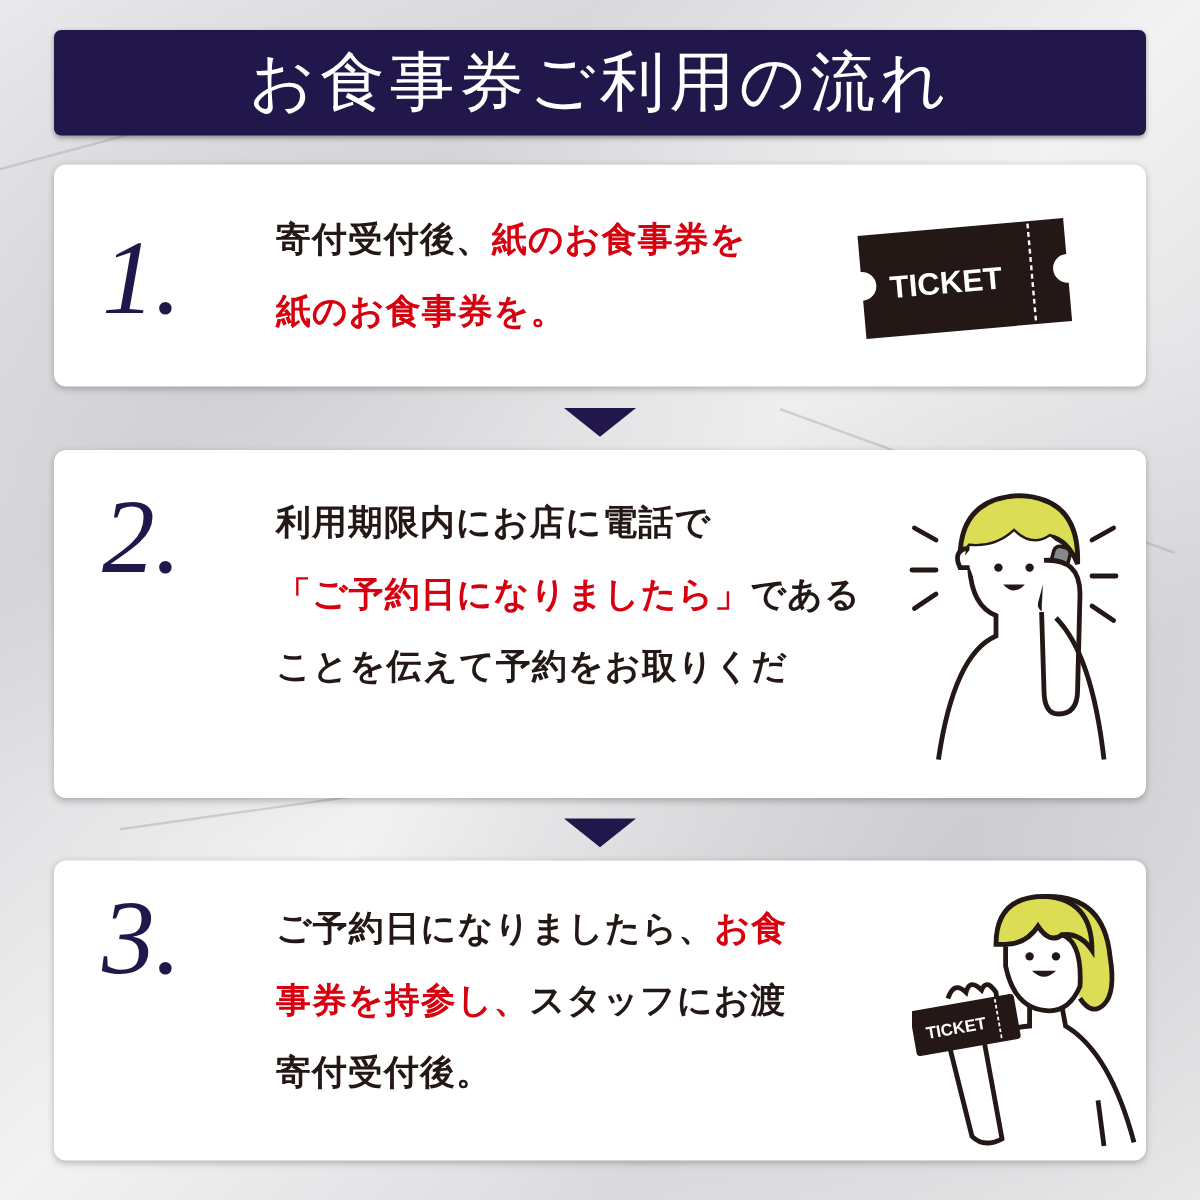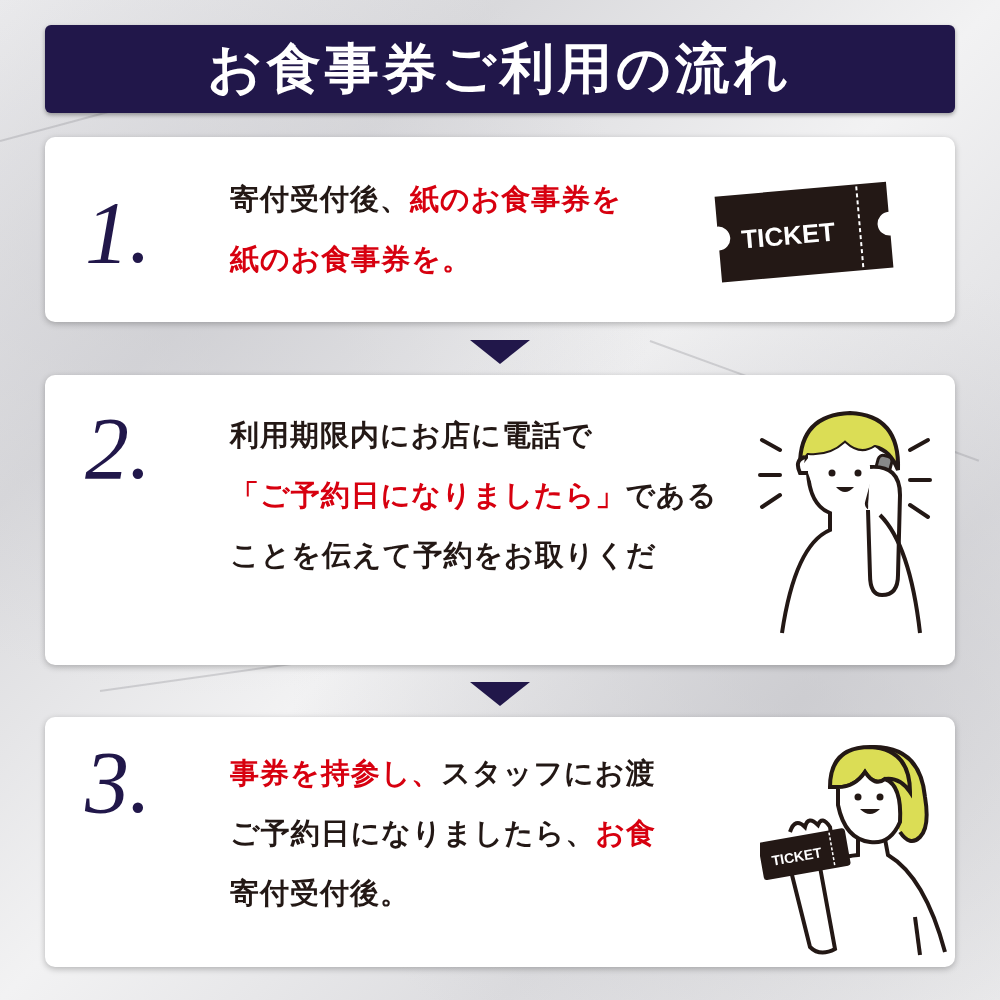--- a/index.html
+++ b/index.html
@@ -5,21 +5,21 @@
   html,body{margin:0;padding:0;}
   body{width:1000px;height:1000px;overflow:hidden;position:relative;
     font-family:"DejaVu Serif","Liberation Serif",serif;
     background:
       radial-gradient(ellipse at 20% 30%, rgba(200,200,205,0.5), transparent 40%),
       radial-gradient(ellipse at 80% 70%, rgba(190,190,195,0.5), transparent 45%),
       linear-gradient(135deg,#ececee 0%,#d9d9dc 25%,#f2f2f3 50%,#dcdcdf 75%,#eeeeef 100%);}
   .vein{position:absolute;background:rgba(150,150,155,0.35);height:2px;transform-origin:left center;}
   .title-bar{position:absolute;left:45px;top:25px;width:910px;height:88px;background:#21174a;
     border-radius:6px;box-shadow:0 2px 4px rgba(0,0,0,0.35);display:flex;align-items:center;justify-content:center;}
-  .title-bar span{color:#fff;font-size:54px;font-weight:bold;letter-spacing:4px;}
+  .title-bar span{color:#fff;font-size:54px;font-weight:normal;letter-spacing:4px;}
   .card{position:absolute;left:45px;width:910px;background:#fff;border-radius:10px;
     box-shadow:0 2px 6px rgba(0,0,0,0.25);}
   .num{position:absolute;font-family:"Liberation Serif","DejaVu Serif",serif;font-style:italic;
     color:#21174a;font-size:88px;line-height:1;}
   .text{position:absolute;left:185px;font-size:29px;font-weight:bold;color:#231815;line-height:60px;letter-spacing:1px;}
   .red{color:#d7000f;}
   .arrow{position:absolute;left:470px;width:0;height:0;border-left:30px solid transparent;
     border-right:30px solid transparent;border-top:24px solid #21174a;}
   .illus{position:absolute;}
 </style>
@@ -77,22 +77,22 @@
     <path d="M120 72 Q150 70 150 100 L148 180 Q148 200 132 200 Q120 200 120 180 L118 115" fill="#fff" stroke="#231815" stroke-width="4"></path>
     <path d="M130 120 Q160 150 170 238" fill="none" stroke="#231815" stroke-width="4"></path>
   </svg>
 </div>
 
 <div class="arrow" style="top:682px;"></div>
 
 <div class="card" style="top:717px;height:250px;">
   <div class="num" style="left:40px;top:22px;">3.</div>
   <div class="text" style="top:26px;">
+    <div><span>ご予約日になりましたら、</span><span class="red">お食</span></div>
     <div><span class="red">事券を持参し、</span><span>スタッフにお渡</span></div>
-    <div><span>ご予約日になりましたら、</span><span class="red">お食</span></div>
     <div><span>寄付受付後。</span></div>
   </div>
   <svg class="illus" style="left:715px;top:10px;" width="200" height="235" viewBox="0 0 200 235">
     <path d="M110 20 Q160 18 165 70 Q170 100 160 110 Q150 120 140 105" fill="#dbdd55" stroke="#231815" stroke-width="4"></path>
     <path d="M70 60 Q70 20 110 20 Q150 22 150 65 Q140 50 125 52 Q115 60 105 45 Q95 60 78 60 Z" fill="#dbdd55" stroke="#231815" stroke-width="4"></path>
     <path d="M78 60 Q95 60 105 45 Q115 60 125 52 Q142 58 140 95 Q130 118 110 115 Q85 112 78 78 Z" fill="#fff" stroke="#231815" stroke-width="4"></path>
     <circle cx="98" cy="70" r="3.5" fill="#231815"></circle>
       <circle cx="120" cy="70" r="3.5" fill="#231815"></circle>
     <path d="M100 82 Q110 92 120 82 Z" fill="#231815"></path>
     <path d="M98 112 L98 128 Q75 130 70 140" fill="none" stroke="#231815" stroke-width="4"></path>

